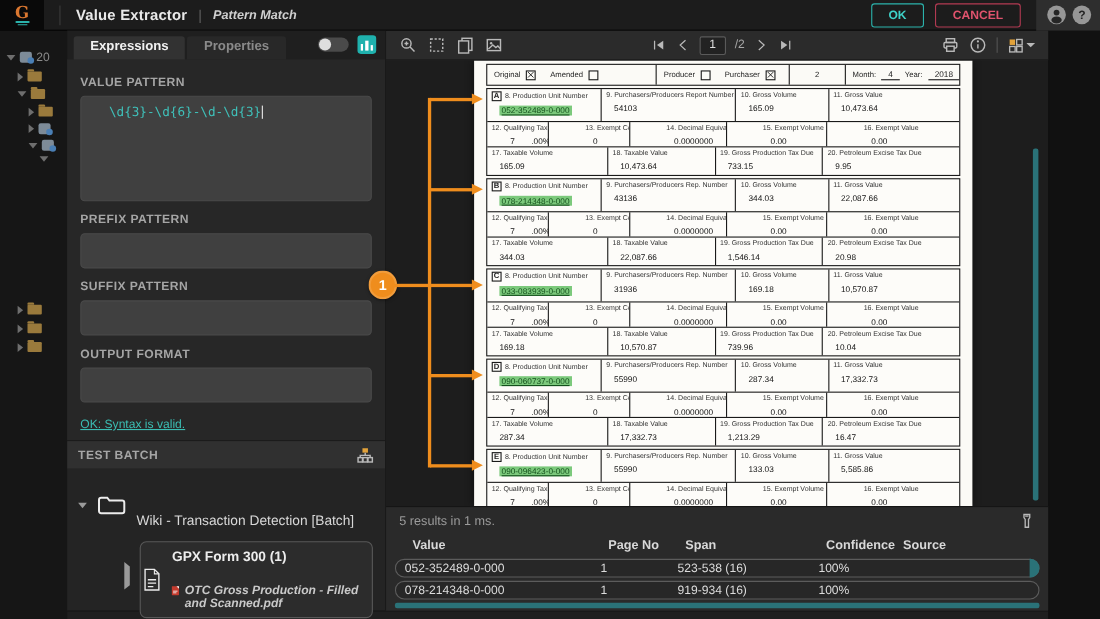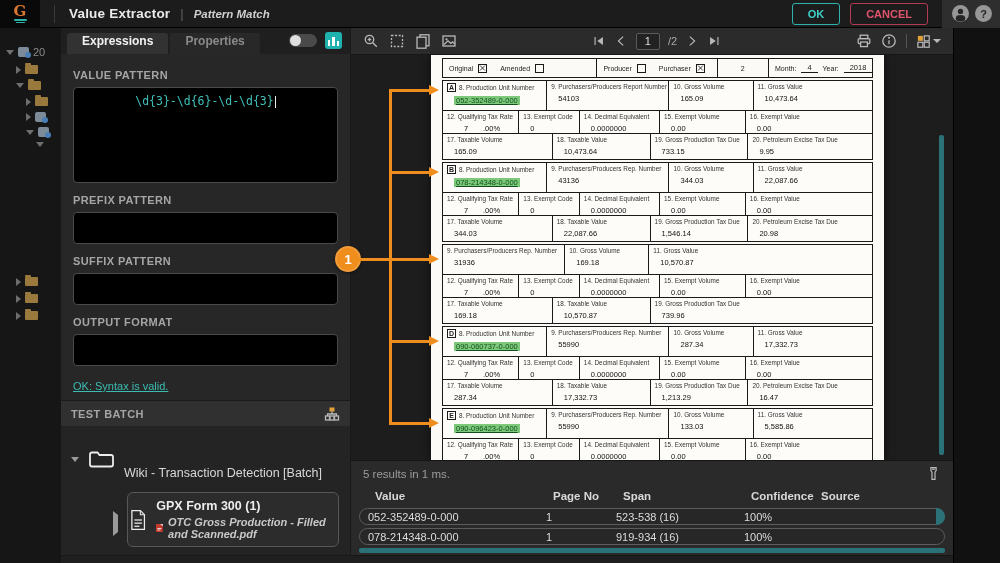--- a/index.html
+++ b/index.html
@@ -47,36 +47,36 @@
   .tab { padding:1px 15px 6px; font-size:12px; font-weight:bold; color:#8a8a8a; background:#282828; border-radius:3px 3px 0 0; cursor:pointer; }
   .tab.active { color:#f2f2f2; background:#323232; }
   .tabbar-right { margin-left:auto; display:flex; align-items:center; gap:8px; padding:0 8px 5px 0; }
   .toggle { width:28px; height:13px; background:#4a4a4a; border-radius:7px; position:relative; cursor:pointer; }
   .toggle-knob { position:absolute; left:1px; top:1px; width:11px; height:11px; border-radius:50%; background:#dedede; }
   .chart-btn { width:17px; height:17px; background:#1fb1ad; border-radius:3px; display:flex; align-items:flex-end; justify-content:center; gap:2px; padding-bottom:3px; cursor:pointer; }
   .chart-bar { width:2.5px; background:#fff; }
 
   .panel-scroll { padding:4px 12px 0; flex:none; }
   .plabel { font-size:11px; font-weight:bold; color:#a5a5a5; letter-spacing:.4px; margin:11px 0 6px; }
-  .pbox { background:#000000; border:1px solid #4a4a4a; border-radius:4px; padding:6px 25px;text-align:center; }
+  .pbox { background:#404040; border:1px solid #4a4a4a; border-radius:4px; padding:6px 25px; }
   .pattern-box { height:96px; font-family:"DejaVu Sans Mono",monospace; font-size:11.5px; color:#3fc1ba; }
   .caret-bar { display:inline-block; width:1px; height:12px; background:#eaeaea; vertical-align:text-bottom; margin-left:1px; }
   .input-box { height:32px; }
   .status { color:#3bbdb3; font-size:11px; margin:14px 0 8px;text-decoration:underline; }
 
   .testbatch-bar { height:26px; background:#303030; border-top:1px solid #1b1b1b; display:flex; align-items:center; padding:0 10px; flex:none; }
   .tb-title { font-size:11px; font-weight:bold; color:#a5a5a5; letter-spacing:.4px; }
   .tb-icon { margin-left:auto; cursor:pointer; }
   .tree-area { flex:1; background:#242424; padding:12px 6px 0 10px; }
   .tree-row { display:flex; align-items:center; gap:9px; cursor:pointer; }
   .tree-label { color:#d8d8d8; font-size:12.5px;margin-top:28px; }
   .doc-card { margin:12px 5px 0 56px; border:1px solid #585858; border-radius:6px; background:#2c2c2c; padding:6px 2px; display:flex; gap:10px; align-items:center; position:relative; cursor:pointer; }
   .card-caret { position:absolute; left:-15px; top:22px; }
   .doc-title { font-size:12.5px; font-weight:bold; color:#ededed; }
-  .doc-sub { display:flex; align-items:center; gap:5px; font-size:11px; font-style:italic; font-weight:bold; color:#c9c9c9; margin-top:3px; }
+  .doc-sub { display:flex; align-items:flex-start; gap:5px; font-size:11px; font-style:italic; font-weight:bold; color:#c9c9c9; margin-top:18px; }
 
   
   .right-panel { flex:1; display:flex; flex-direction:column; position:relative; }
   .viewer-toolbar { height:27px; background:#2b2b2b; border-bottom:1px solid #161616; display:flex; align-items:center; padding:0 12px; gap:10px; flex:none; }
   .tbi { cursor:pointer; }
   .pag-group { margin-left:auto; display:flex; align-items:center; gap:8px; }
   .page-box { width:24px; height:17px; border:1px solid #5a5a5a; background:#222; color:#ddd; font-size:11px; display:flex; align-items:center; justify-content:center; border-radius:2px; }
   .page-total { color:#a8a8a8; font-size:11px; }
   .right-group { margin-left:auto; display:flex; align-items:center; gap:9px; }
   .vsep { width:1px; height:14px; background:#555; }
@@ -89,21 +89,21 @@
   .chkrow { border:1px solid #1a1a1a; display:flex; height:20px; margin-bottom:2px; }
   .chkcell { border-right:1px solid #1a1a1a; display:flex; align-items:center; gap:5px; padding:0 6px; font-size:7px; }
   .chkcell:last-child { border-right:none; }
   .xbox { width:9px; height:9px; border:1px solid #1a1a1a; display:flex; align-items:center; justify-content:center; flex:none; }
   .uval { border-bottom:1px solid #1a1a1a; text-align:center; font-size:7.5px; padding:0 6px; }
   .fsection { border:1px solid #1a1a1a; margin-bottom:2px; background:#fdfcf9; }
   .frow { display:flex; border-bottom:1px solid #1a1a1a; }
   .frow:last-child { border-bottom:none; }
   .fcell { border-right:1px solid #1a1a1a; padding:2px 2px 0 4px; overflow:hidden; }
   .fcell:last-child { border-right:none; }
-  .r1 { height:30px; } .r2 { height:23px; } .r3 { height:25px; }
+  .r1 { height:30px; } .r2 { height:23px;gap:29px; } .r3 { height:25px; }
   .flabel { font-size:6.4px; color:#333; white-space:nowrap; }
   .fvalue { font-size:7.5px; color:#111; margin:4px 0 0 7px; white-space:nowrap; }
   .lrow { display:flex; align-items:center; gap:3px; }
   .letterbox { width:9px; height:9px; border:1px solid #1a1a1a; font-size:7px; font-weight:bold; display:flex; align-items:center; justify-content:center; flex:none; }
   .hl { background:#7cc97c; color:#14501c; text-decoration:underline; padding:0 2px; cursor:pointer; }
   .c1{width:24.3%} .c2{width:28.5%} .c3{width:19.6%} .c4{width:27.6%}
   .d1{width:17.8%} .d2{width:14.1%} .d3{width:18.7%} .d4{width:20%} .d5{width:29.4%}
   .e1{width:25.6%} .e2{width:22.8%} .e3{width:22.8%} .e4{width:28.8%}
   .rate-u { display:inline-block; width:34px; text-align:center; border-bottom:1px solid #1a1a1a; }
 
@@ -516,20 +516,27 @@
                   </div>
                 <div class="fcell e4">
                     <div class="flabel">20. Petroleum Excise Tax Due</div>
                     <div class="fvalue">20.98</div>
                   </div>
               </div>
             </div>
 
             <div class="fsection">
               <div class="frow r1">
+                <div class="fcell c1">
+                    <div class="lrow">
+                      <span class="letterbox">C</span>
+                      <span class="flabel">8. Production Unit Number</span>
+                    </div>
+                    <div class="fvalue"><span class="hl">033-083939-0-000</span></div>
+                  </div>
                 <div class="fcell c2">
                     <div class="flabel">9. Purchasers/Producers Rep. Number</div>
                     <div class="fvalue">31936</div>
                   </div>
                 <div class="fcell c3">
                     <div class="flabel">10. Gross Volume</div>
                     <div class="fvalue">169.18</div>
                   </div>
                 <div class="fcell c4">
                     <div class="flabel">11. Gross Value</div>
@@ -563,20 +570,24 @@
                     <div class="flabel">17. Taxable Volume</div>
                     <div class="fvalue">169.18</div>
                   </div>
                 <div class="fcell e2">
                     <div class="flabel">18. Taxable Value</div>
                     <div class="fvalue">10,570.87</div>
                   </div>
                 <div class="fcell e3">
                     <div class="flabel">19. Gross Production Tax Due</div>
                     <div class="fvalue">739.96</div>
+                  </div>
+                <div class="fcell e4">
+                    <div class="flabel">20. Petroleum Excise Tax Due</div>
+                    <div class="fvalue">10.04</div>
                   </div>
               </div>
             </div>
 
             <div class="fsection">
               <div class="frow r1">
                 <div class="fcell c1">
                     <div class="lrow">
                       <span class="letterbox">D</span>
                       <span class="flabel">8. Production Unit Number</span>

